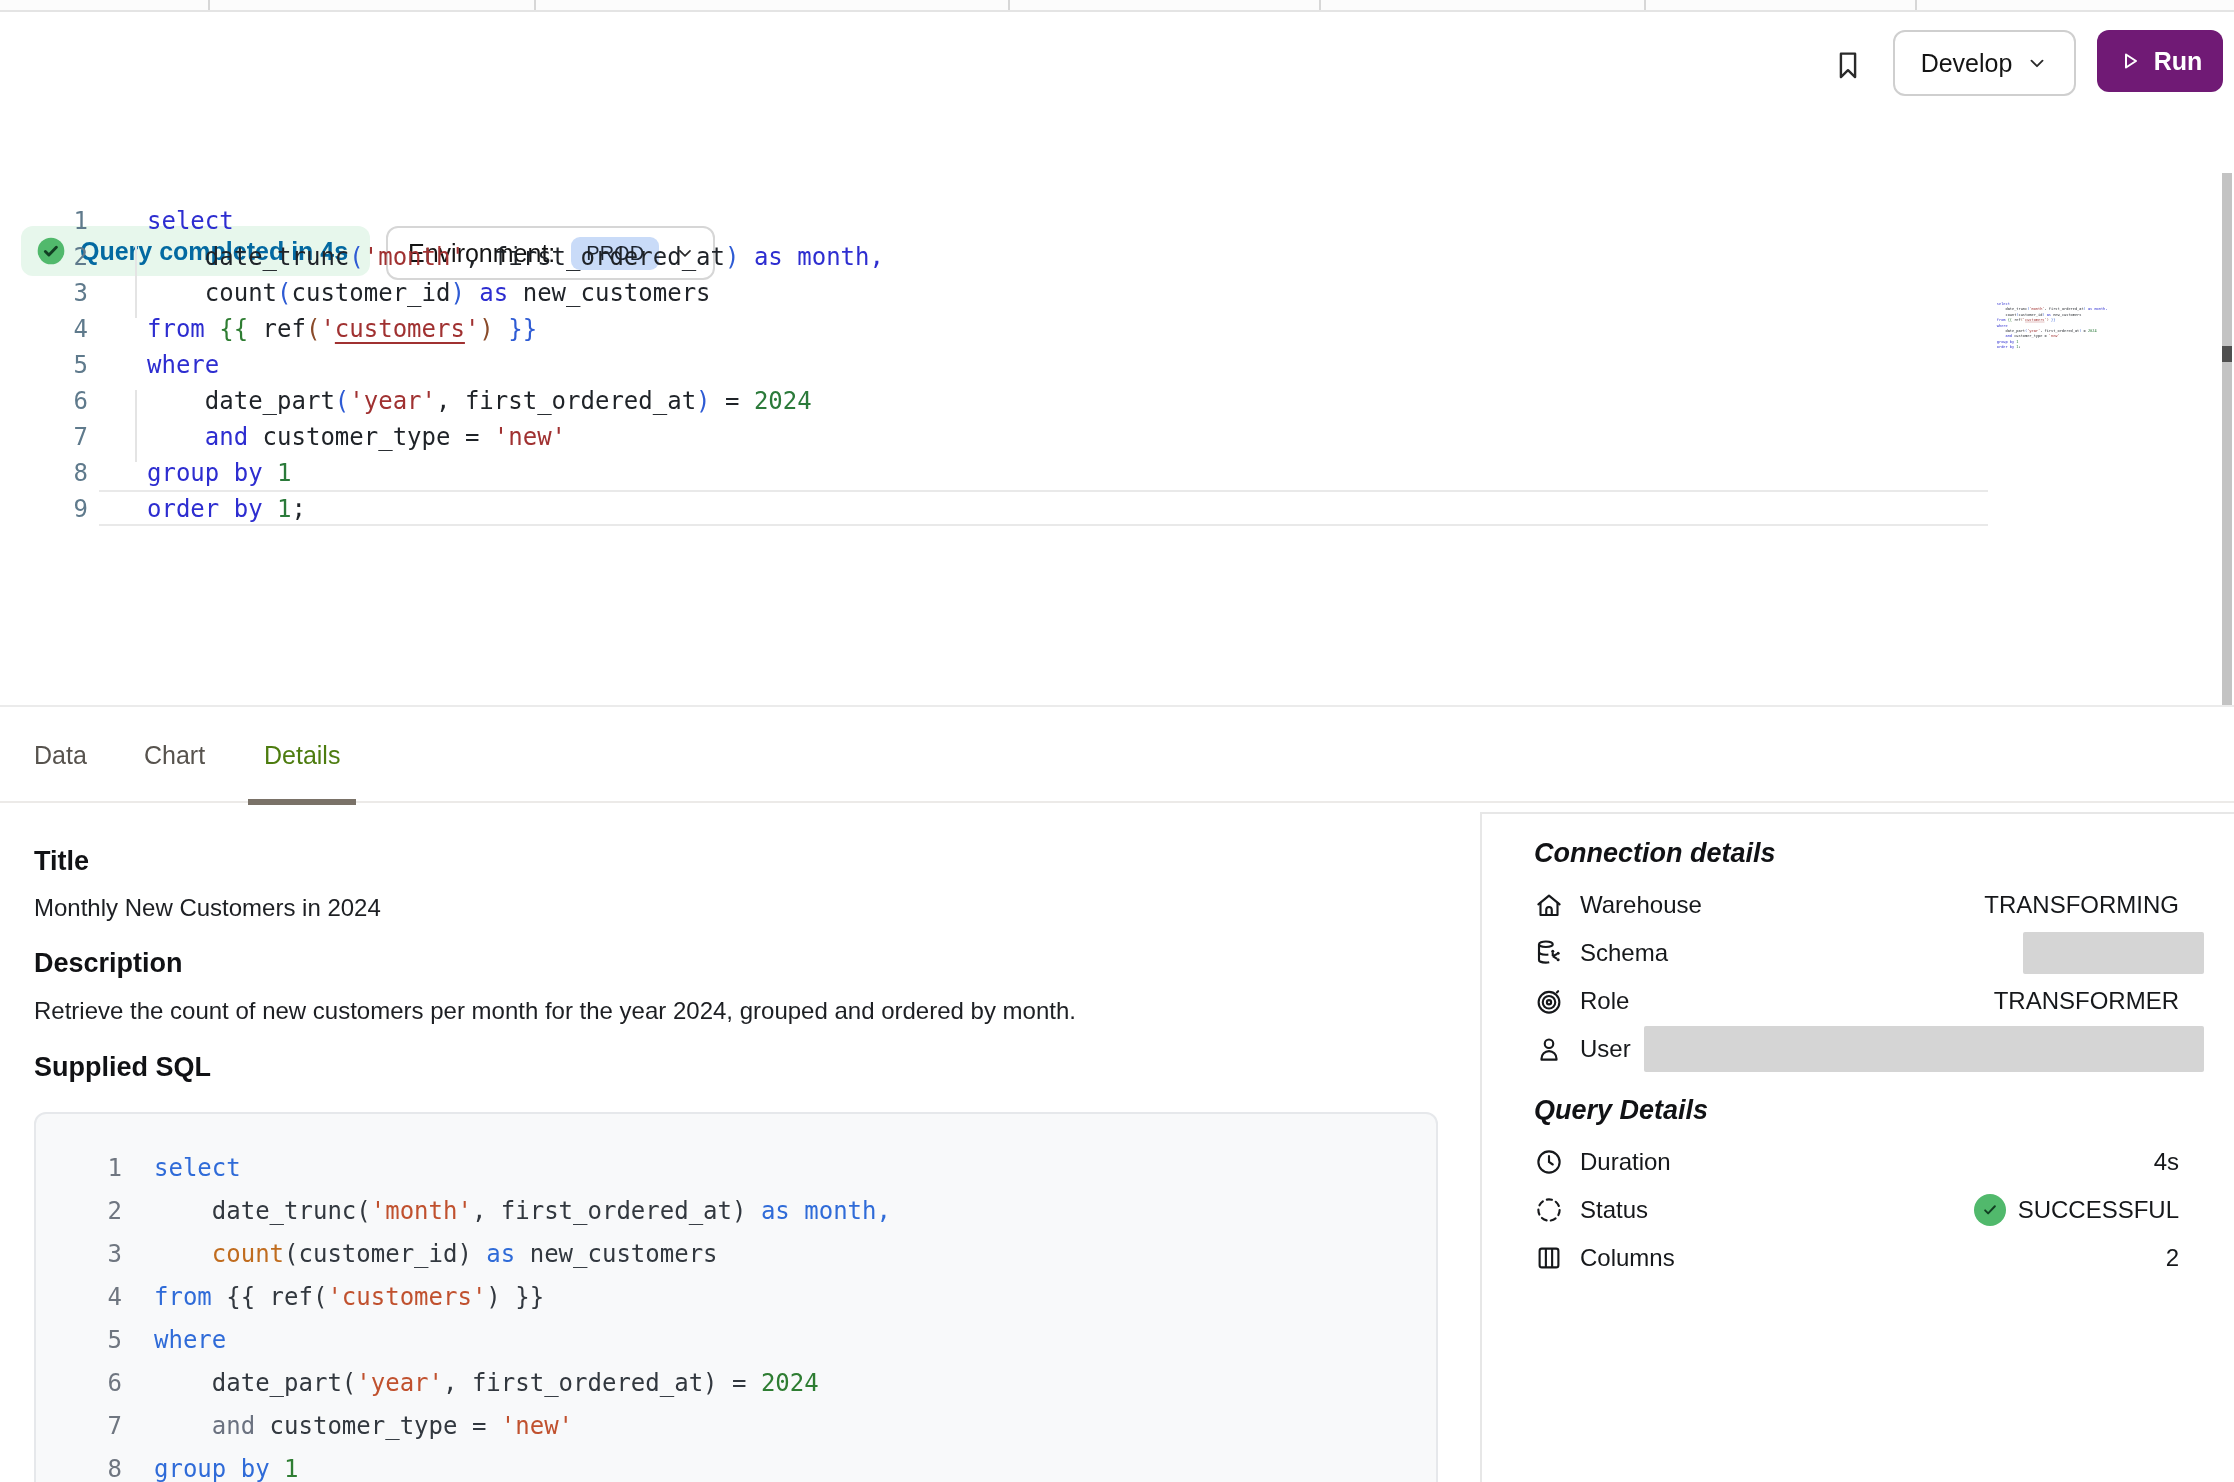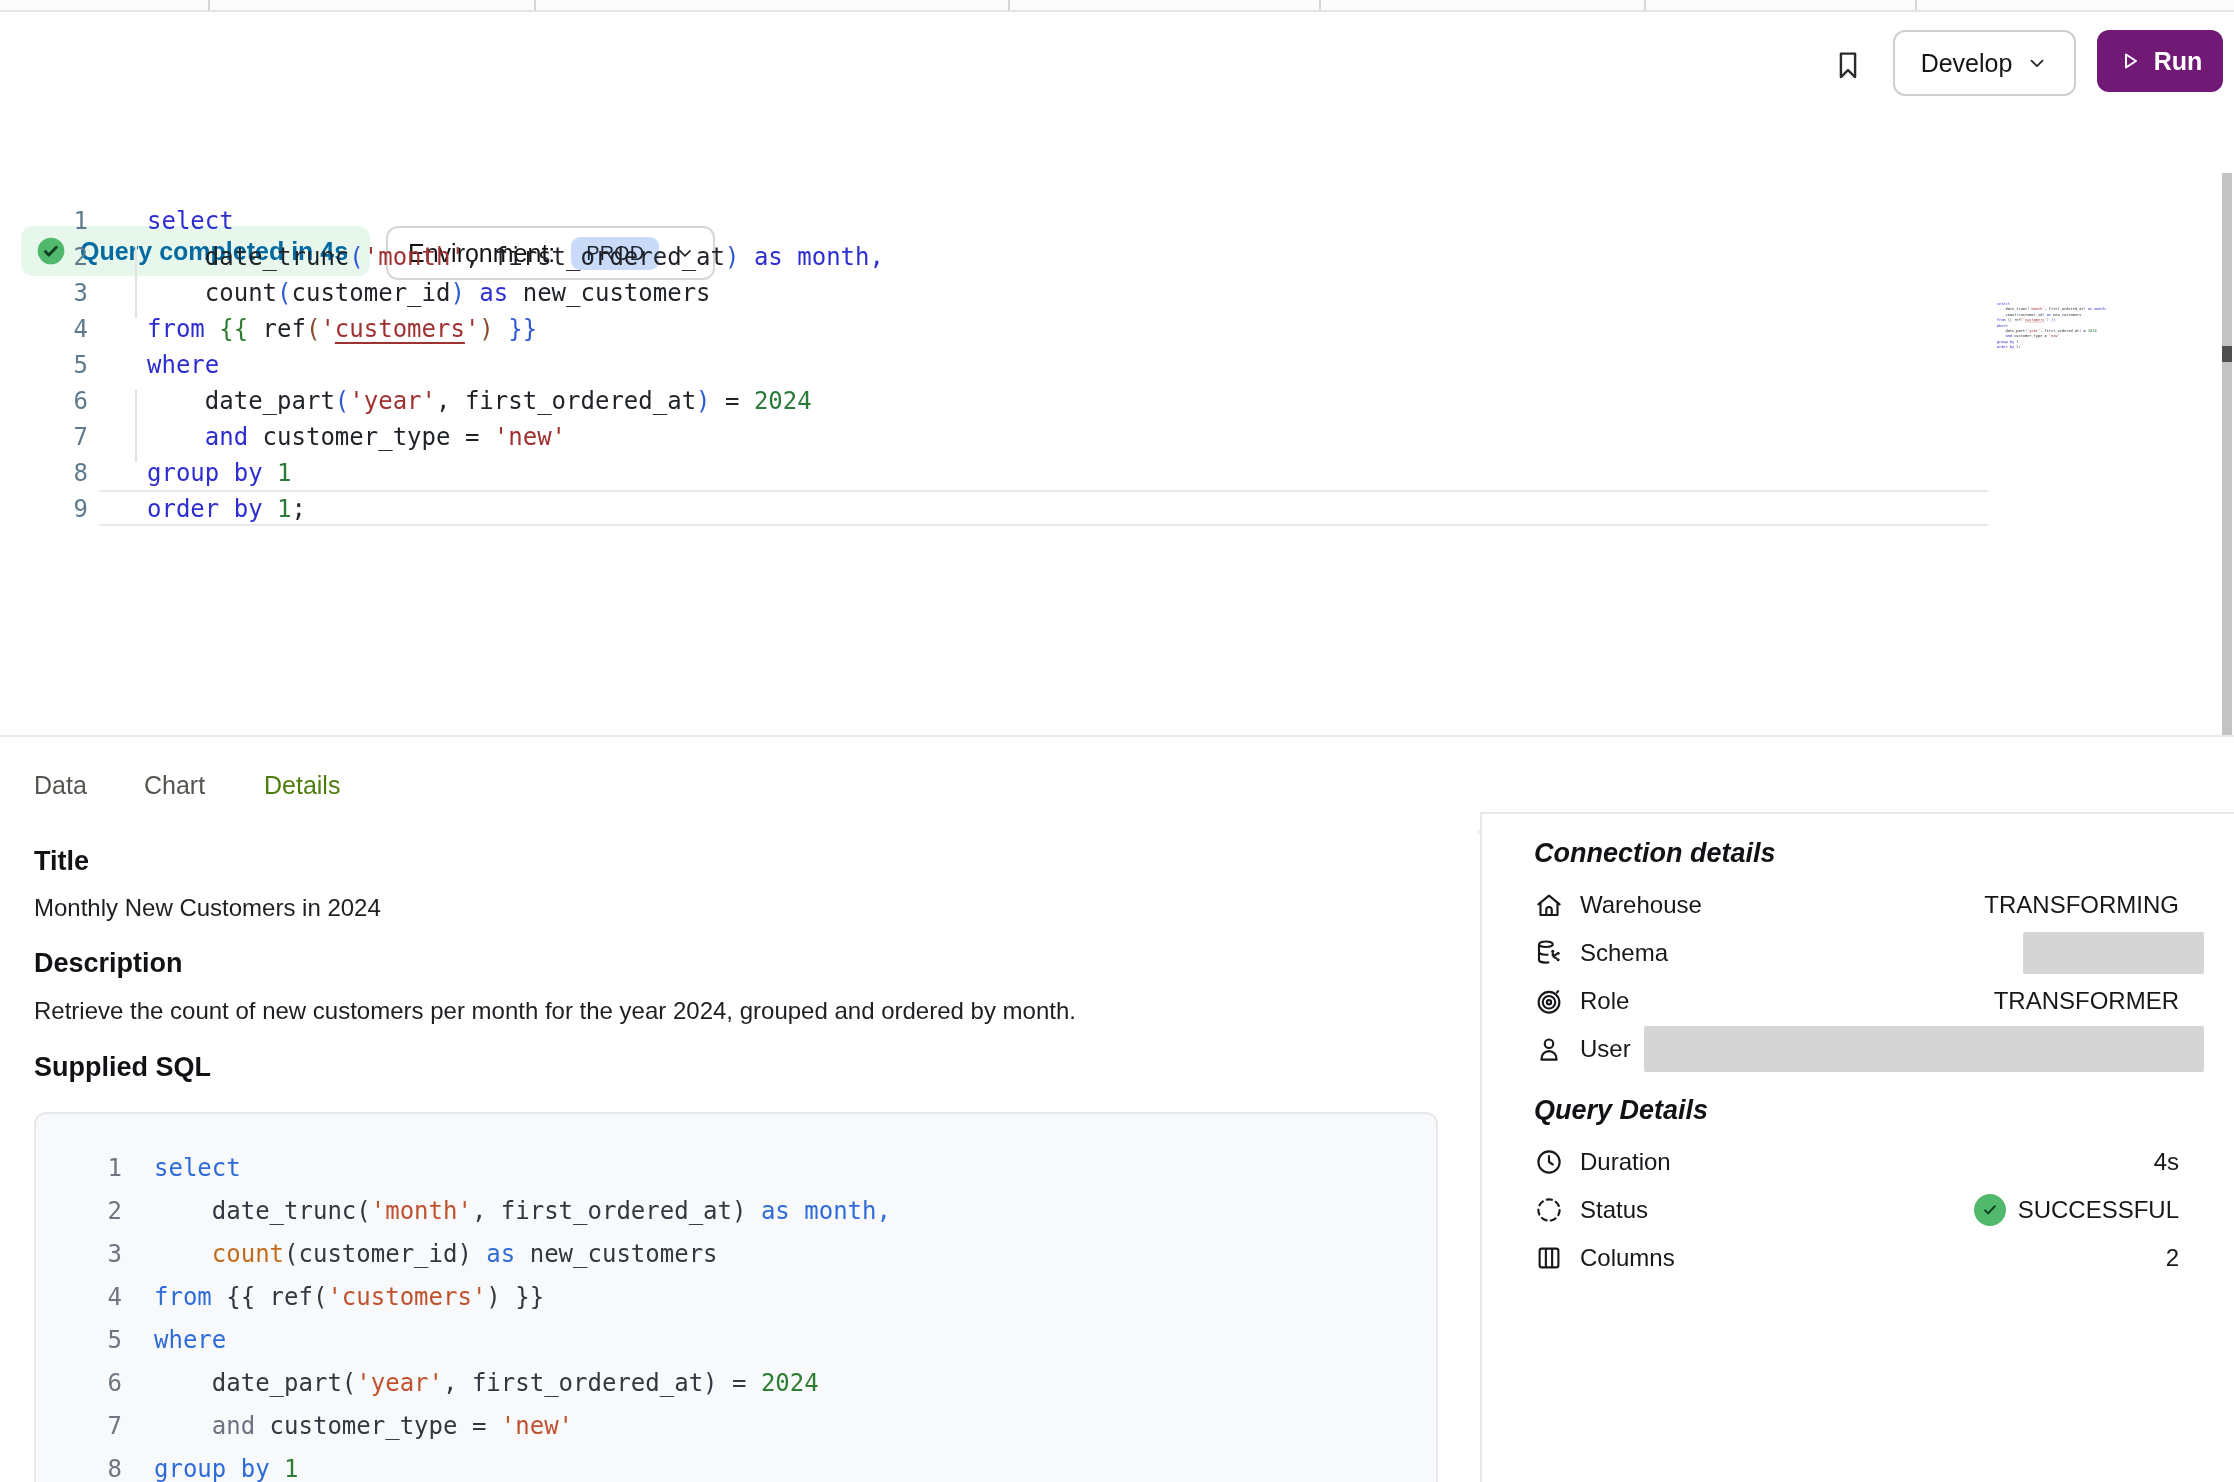--- a/index.html
+++ b/index.html
@@ -48,21 +48,21 @@
   
   #minimap{position:absolute;left:1988px;top:197px;width:132px;height:66px;overflow:hidden;cursor:pointer;}
   #minimap-inner{transform:scale(0.15);transform-origin:0 0;}
   #minimap-inner .cl{height:36px;line-height:36px;}
 
   
   #scrollbar{position:absolute;left:2222px;top:173px;width:10px;height:590px;background:#c3c3c3;}
   #scroll-marker{position:absolute;left:0;top:173px;width:10px;height:16px;background:#4f4f4f;}
 
   
-  #tabs-row{top:735px;left:0;width:2234px;height:98px;background:#fff;border-top:2px solid #ebebeb;border-bottom:2px solid #eceae8;box-sizing:border-box;}
+  #tabs-row{top:705px;left:0;width:2234px;height:98px;background:#fff;border-top:2px solid #ebebeb;border-bottom:2px solid #eceae8;box-sizing:border-box;}
   .tab{position:absolute;top:0;height:96px;display:flex;align-items:center;font-size:25px;color:#57534e;cursor:pointer;}
   .tab.active{color:#4d7c0f;font-weight:400;}
   .tab.active::after{content:"";position:absolute;left:-16px;right:-16px;bottom:-2px;height:6px;background:#7a7268;}
 
   
   #details-left{top:805px;left:0;width:1478px;height:677px;background:#fff;}
   .sec-h{position:absolute;left:34px;font-size:27px;font-weight:700;color:#111215;}
   .sec-t{position:absolute;left:34px;font-size:24px;color:#1d1f23;}
   #sql-card{position:absolute;left:34px;top:307px;width:1404px;height:560px;background:#f8f9fa;border:2px solid #e6e8eb;border-radius:12px;box-sizing:border-box;overflow:hidden;}
   #sql-card-code{margin-top:33px;}

